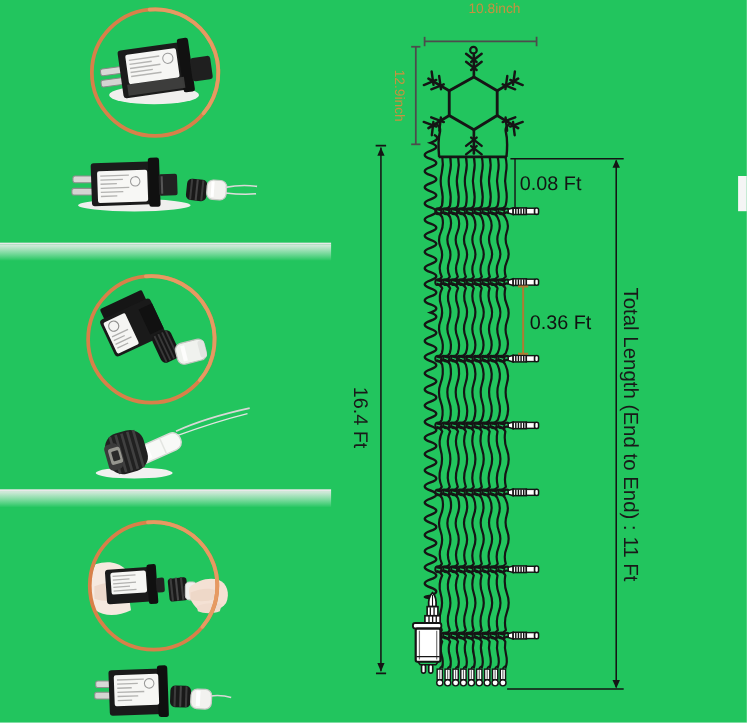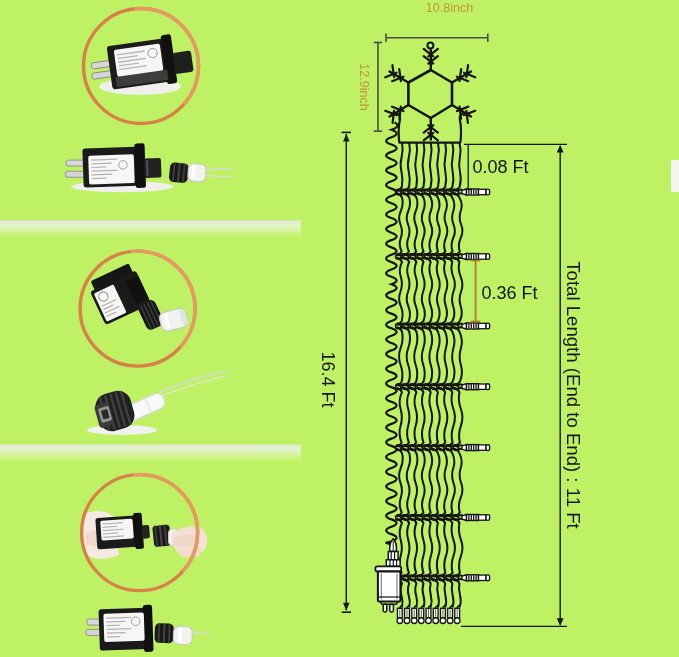--- a/index.html
+++ b/index.html
@@ -1,16 +1,16 @@
 <!DOCTYPE html>
 <html><head>
 <meta charset="utf-8">
 <style>
 html,body{margin:0;padding:0;background:#fff;}
-#canvas{position:relative;width:679px;height:657px;overflow:hidden;background:#bef264;
+#canvas{position:relative;width:679px;height:657px;overflow:hidden;background:#22c55e;
 font-family:"Liberation Sans",sans-serif;}
 svg text{font-family:"Liberation Sans",sans-serif;}
 </style>
 </head>
 <body>
 <div id="canvas">
 <svg width="679" height="657" viewBox="0 0 679 657">
 <defs>
 <linearGradient id="fade" x1="0" y1="0" x2="0" y2="1">
 <stop offset="0" stop-color="#ededed" stop-opacity="0.9"></stop>

